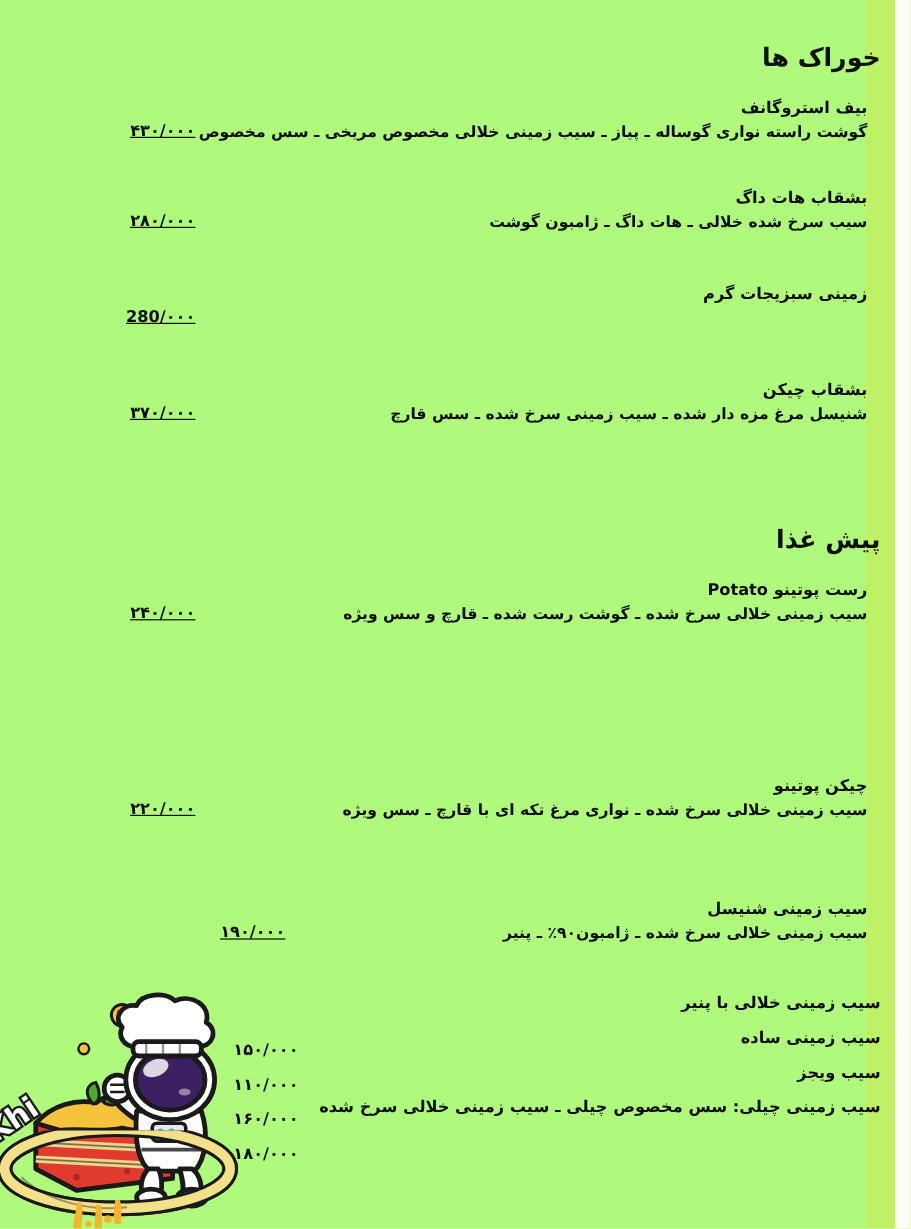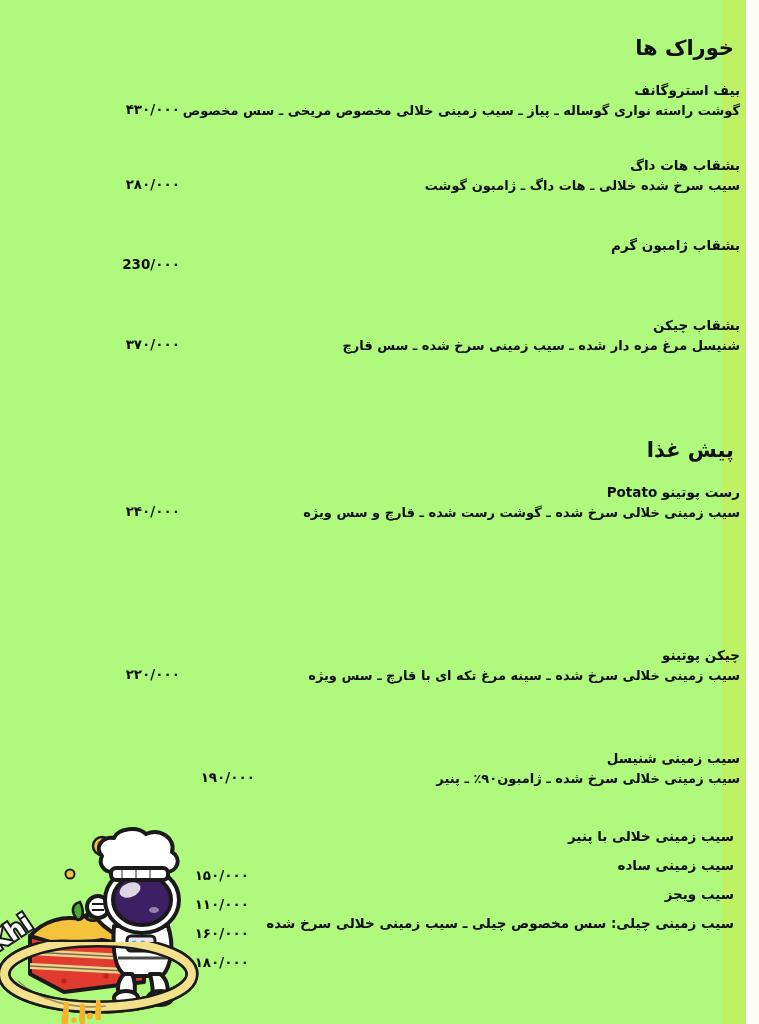--- a/index.html
+++ b/index.html
@@ -50,21 +50,21 @@
     color: #101010;
     font-size: 21px;
     line-height: 1;
     white-space: nowrap;
     letter-spacing: 0.2px;
   }
 
   
   .item {
     position: absolute;
-    right: 19px;
+    right: 36px;
     left: 25px;
     height: 52px;
     direction: rtl;
   }
   .item-name {
     position: absolute;
     right: 0;
     top: 0;
     font-weight: bold;
     font-size: 13.5px;
@@ -83,20 +83,21 @@
     line-height: 1.2;
   }
   .item-price {
     position: absolute;
     top: 18px;
     font-weight: bold;
     font-size: 13.5px;
     color: #0d0d0d;
     white-space: nowrap;
     direction: rtl;
+    text-decoration: underline;
   }
   .price-col-a { right: 560px; }
   .price-col-b { right: 485px; }
 
   
   .row {
     position: absolute;
     right: 25px;
     left: 25px;
     height: 26px;
@@ -151,42 +152,42 @@
       <div class="item-price price-col-a">۴۳۰/۰۰۰</div>
     </div>
 
     <div class="item" style="top:158px;">
       <div class="item-name">بشقاب هات داگ</div>
       <div class="item-desc">سیب سرخ شده خلالی ـ هات داگ ـ ژامبون گوشت</div>
       <div class="item-price price-col-a">۲۸۰/۰۰۰</div>
     </div>
 
     <div class="item" style="top:238px;">
-      <div class="item-name">بشقاب ژامبون گرم</div>
-      <div class="item-price price-col-a">230/۰۰۰</div>
+      <div class="item-name">زمینی سبزیجات گرم</div>
+      <div class="item-price price-col-a">280/۰۰۰</div>
     </div>
 
     <div class="item" style="top:318px;">
       <div class="item-name">بشقاب چیکن</div>
       <div class="item-desc">شنیسل مرغ مزه دار شده ـ سیب زمینی سرخ شده ـ سس قارچ</div>
       <div class="item-price price-col-a">۳۷۰/۰۰۰</div>
     </div>
 
     <div class="section-head" style="top:440px;">پیش غذا</div>
 
     <div class="item" style="top:485px;">
       <div class="item-name">رست پوتینو Potato</div>
       <div class="item-desc">سیب زمینی خلالی سرخ شده ـ گوشت رست شده ـ قارچ و سس ویژه</div>
       <div class="item-price price-col-a">۲۴۰/۰۰۰</div>
     </div>
 
 
     <div class="item" style="top:648px;">
       <div class="item-name">چیکن پوتینو</div>
-      <div class="item-desc">سیب زمینی خلالی سرخ شده ـ سینه مرغ تکه ای با قارچ ـ سس ویژه</div>
+      <div class="item-desc">سیب زمینی خلالی سرخ شده ـ نواری مرغ تکه ای با قارچ ـ سس ویژه</div>
       <div class="item-price price-col-a">۲۲۰/۰۰۰</div>
     </div>
 
     <div class="item" style="top:751px;">
       <div class="item-name">سیب زمینی شنیسل</div>
       <div class="item-desc">سیب زمینی خلالی سرخ شده ـ ژامبون۹۰٪ ـ پنیر</div>
       <div class="item-price price-col-b">۱۹۰/۰۰۰</div>
     </div>
 
     <div class="row" style="top:828px;">

